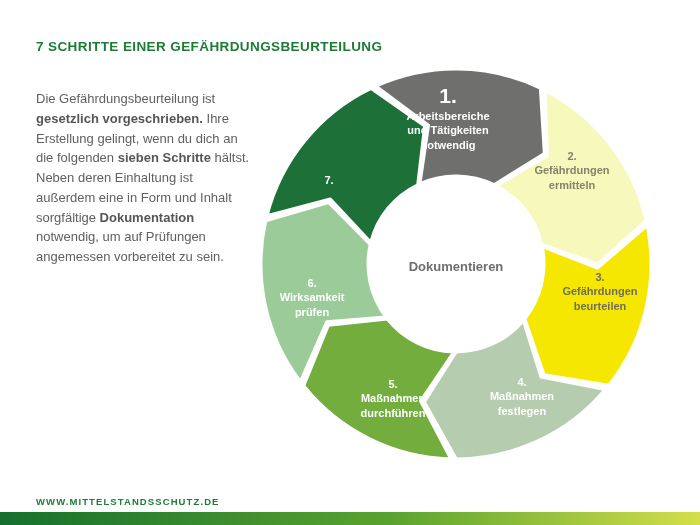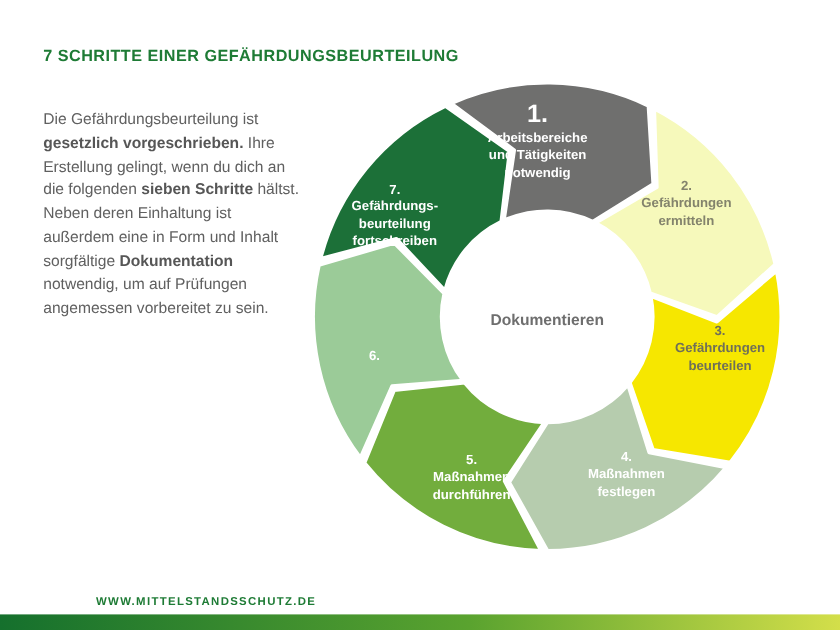--- a/index.html
+++ b/index.html
@@ -60,25 +60,24 @@
 und Tätigkeiten
 notwendig</div></div>
         <div class="seg-label" style="left: 336px; top: 126px; color: rgb(131, 131, 108);"><div class="seg-num">2.</div><div class="seg-text">Gefährdungen
 ermitteln</div></div>
         <div class="seg-label" style="left: 364px; top: 247px; color: rgb(111, 111, 88);"><div class="seg-num">3.</div><div class="seg-text">Gefährdungen
 beurteilen</div></div>
         <div class="seg-label" style="left: 286px; top: 352px; color: rgb(255, 255, 255);"><div class="seg-num">4.</div><div class="seg-text">Maßnahmen
 festlegen</div></div>
         <div class="seg-label" style="left: 157px; top: 354px; color: rgb(255, 255, 255);"><div class="seg-num">5.</div><div class="seg-text">Maßnahmen
 durchführen</div></div>
-        <div class="seg-label" style="left: 76px; top: 253px; color: rgb(255, 255, 255);"><div class="seg-num">6.</div></div>
-        <div class="seg-label" style="left: 93px; top: 136px; color: rgb(255, 255, 255);"><div class="seg-num">7.</div><div class="seg-text">Gefährdungs-
-beurteilung
-fortschreiben</div></div>
+        <div class="seg-label" style="left: 76px; top: 253px; color: rgb(255, 255, 255);"><div class="seg-num">6.</div><div class="seg-text">Wirksamkeit
+prüfen</div></div>
+        <div class="seg-label" style="left: 93px; top: 136px; color: rgb(255, 255, 255);"><div class="seg-num">7.</div></div>
       </div>
     <div class="center-label" id="center-label" style="color: rgb(110, 110, 110);">Dokumentieren</div>
   </div>
 
-  <div class="site" style="color: rgb(30, 123, 53); margin-left: 44px;">WWW.MITTELSTANDSSCHUTZ.DE</div>
+  <div class="site" style="color: rgb(30, 123, 53);">WWW.MITTELSTANDSSCHUTZ.DE</div>
 
   <div class="bar" id="bottom-bar" style="background: linear-gradient(90deg, rgb(21, 112, 45) 0%, rgb(90, 163, 47) 55%, rgb(216, 225, 75) 100%);"></div>
 
 </div>
 
 </body></html>

